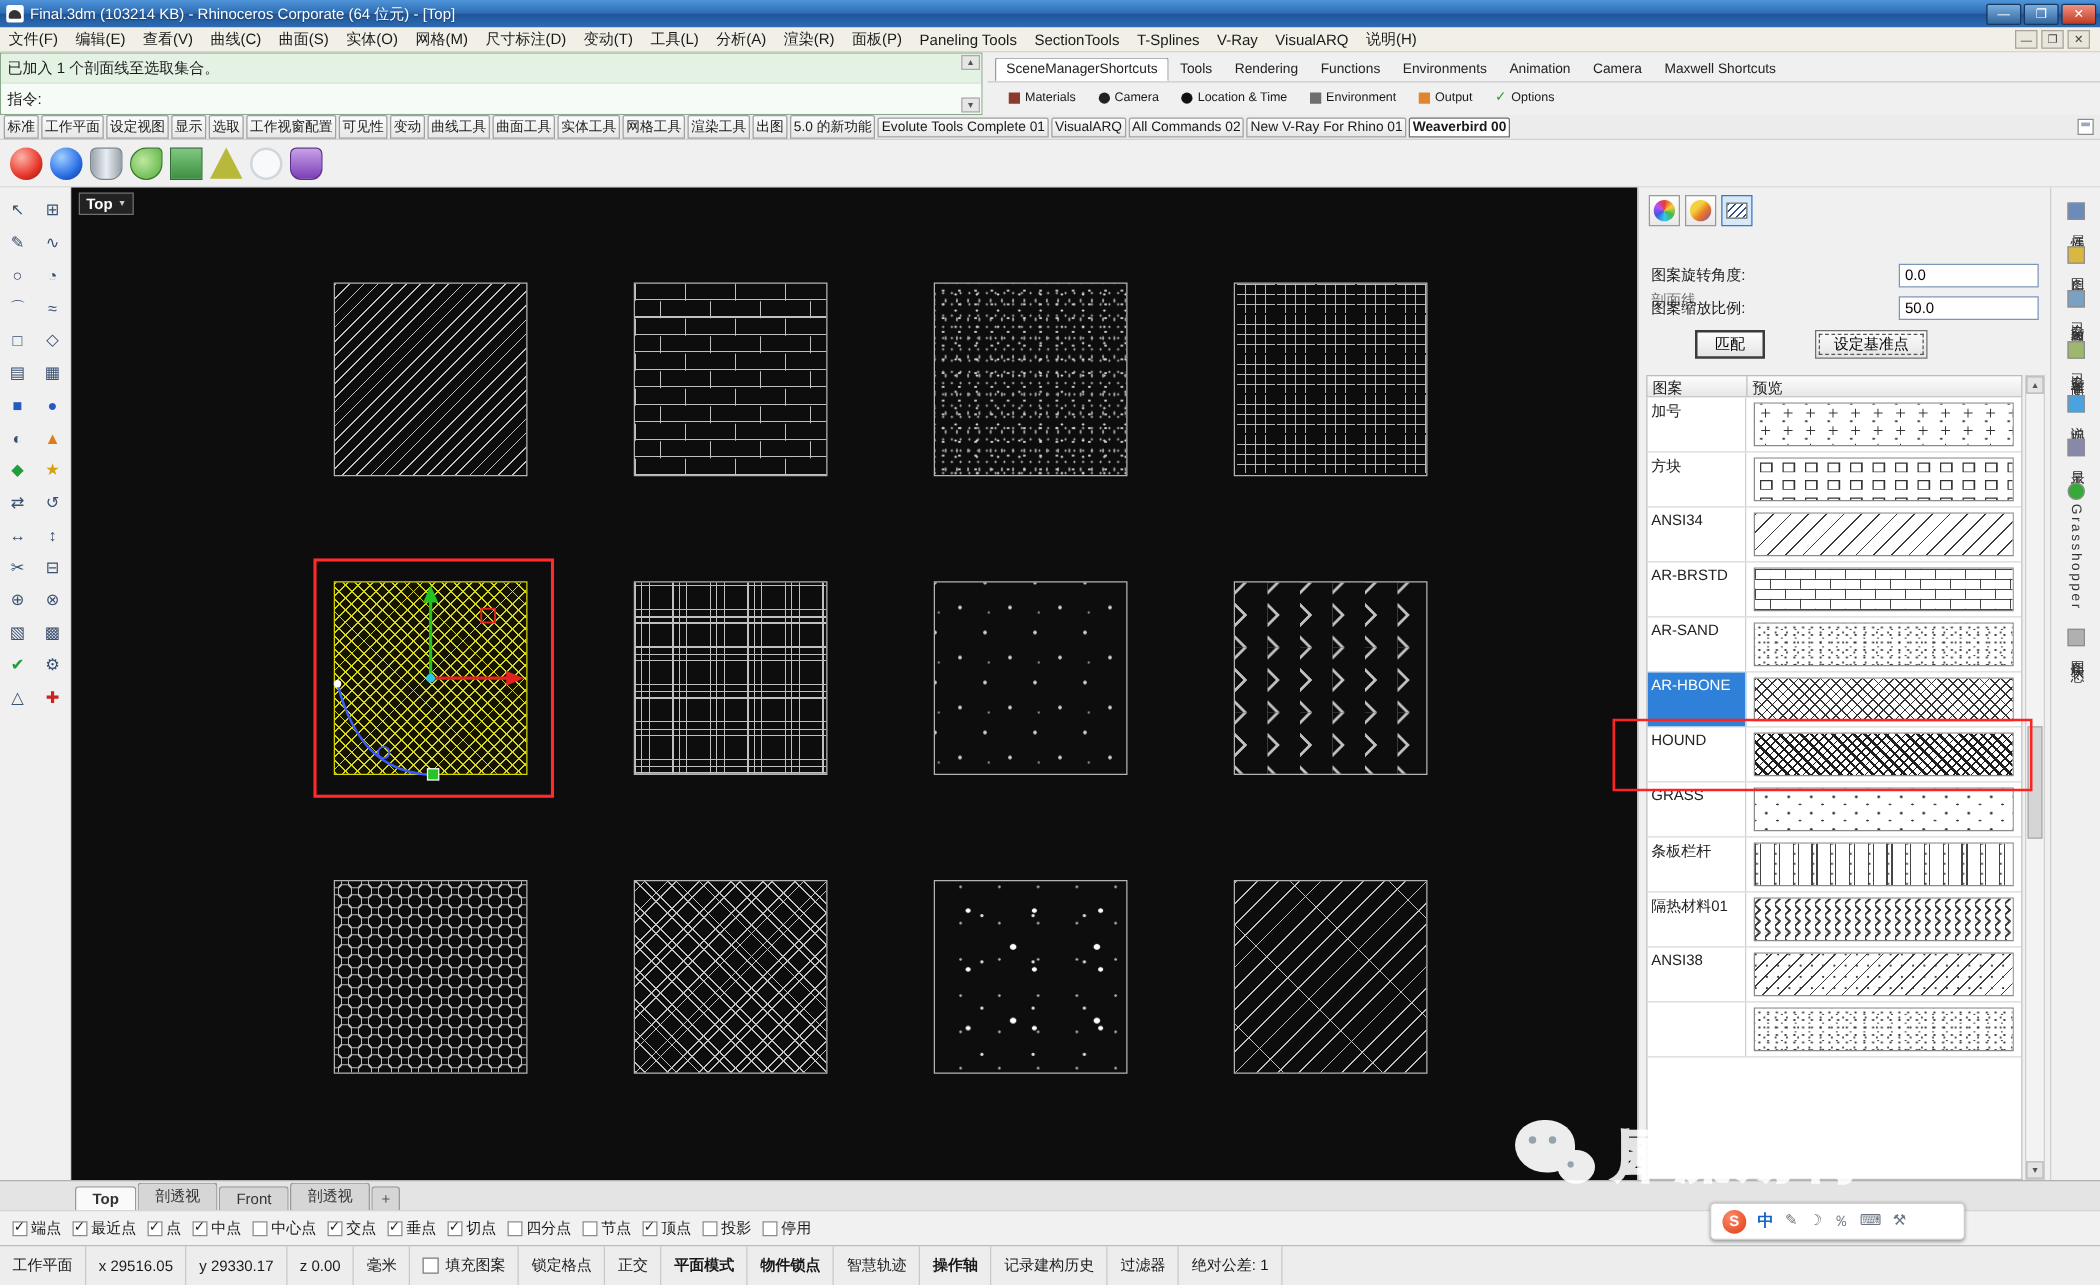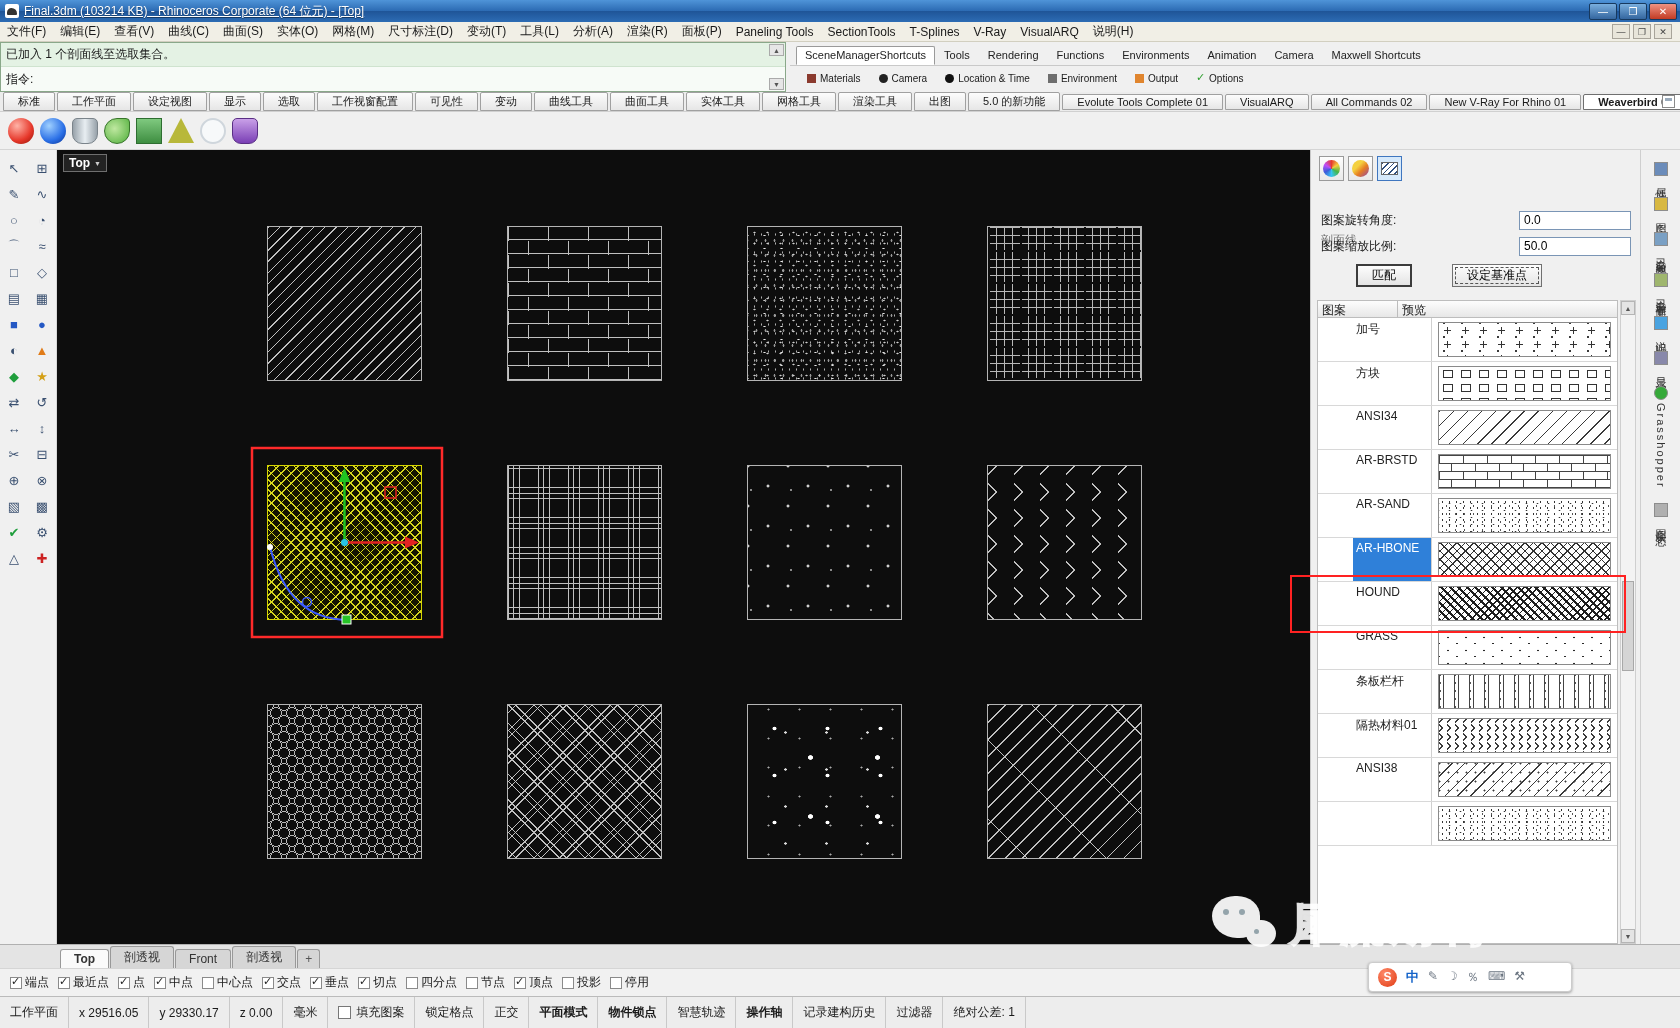--- a/index.html
+++ b/index.html
@@ -6,21 +6,21 @@
   html,body { width:1680px; height:1028px; }
   body { font-family:"Liberation Sans","DejaVu Sans",sans-serif; font-size:12px; color:#1a1a1a; }
   #app { position:relative; width:1680px; height:1028px; background:#f0f0f0; overflow:hidden; }
 
   
   .titlebar { position:absolute; left:0; top:0; width:100%; height:22px;
     background:linear-gradient(180deg,#4f94d8 0%,#2d6cb4 48%,#1f5598 52%,#2d6cb4 100%);
     display:flex; align-items:center; color:#fff; }
   .rhlogo { width:14px; height:14px; background:#fff; border-radius:2px; margin:0 5px; position:relative; }
   .rhlogo::after { content:""; position:absolute; left:2px; top:4px; width:10px; height:7px; background:#333; border-radius:5px 6px 1px 1px; }
-  .titletext { font-size:12px; text-shadow:0 1px 1px rgba(0,0,0,.4);text-decoration:underline; }
+  .titletext { font-size:12px; text-shadow:0 1px 1px rgba(0,0,0,.4); }
   .winbtns { margin-left:auto; display:flex; padding-right:3px; }
   .tbtn { width:28px; height:17px; margin-left:2px; border:1px solid #17395f; border-radius:2px;
     display:flex; align-items:center; justify-content:center; font-size:10px; color:#fff;
     background:linear-gradient(#79aede,#34669f); }
   .tbtn.close { background:linear-gradient(#ef9282,#c23b24); }
 
   
   .menubar { position:absolute; left:0; top:22px; width:100%; height:20px; background:#f1efe6;
     border-bottom:1px solid #d2cfc0; display:flex; align-items:center; }
   .mitem { padding:0 7px; height:100%; display:flex; align-items:center; cursor:default; }
@@ -47,21 +47,21 @@
   .ic-camera { background:#222; border-radius:50%; }
   .ic-location { background:#111; border-radius:50%; }
   .ic-environment { background:#6e6e6e; }
   .ic-output { background:#e0852e; }
   .ic-options { background:none; position:relative; }
   .ic-options::after { content:"✓"; color:#2d9e2d; font-size:11px; position:absolute; left:0; top:-3px; font-weight:bold; }
 
   
   .tabsrow { position:absolute; left:0; top:92px; width:100%; height:20px; background:#ececec;
     border-bottom:1px solid #d0d0d0; display:flex; align-items:center; padding-left:3px; }
-  .ttab { font-size:11px; padding:1px 14px; margin-right:2px; border:1px solid #a0a0a0;
+  .ttab { font-size:11px; padding:1px 2px; margin-right:2px; border:1px solid #a0a0a0;
     background:linear-gradient(#fcfcfc,#e6e6e6); white-space:nowrap; border-radius:2px 2px 0 0; }
   .ttab.active { background:#fff; border-color:#6f6f6f; font-weight:bold; }
   .cornericon { position:absolute; right:5px; top:3px; width:13px; height:13px; border:1px solid #8a8a8a; background:#fff; }
   .cornericon::after { content:""; display:block; margin:2px; height:3px; background:#9ab; }
 
   
   .iconrow { position:absolute; left:0; top:112px; width:100%; height:38px; background:#f0f0f0;
     border-bottom:1px solid #d5d5d5; display:flex; align-items:center; gap:6px; padding-left:8px; }
   .bigicon { width:26px; height:26px; }
   .sphere-red { background:radial-gradient(circle at 35% 30%,#ffb3a7,#e6372a 60%,#8c1407); border-radius:50%; }
@@ -174,21 +174,21 @@
   .pbtn { height:23px; font-size:12px; padding:0 14px; background:linear-gradient(#fdfdfd,#e4e4e4);
     border:1px solid #707070; font-family:"Liberation Sans","DejaVu Sans",sans-serif; }
   .pbtn.default { border:2px solid #3c3c3c; }
   .pbtn.focusdash { outline:1px dashed #555; outline-offset:-4px; }
   .listheader { position:absolute; left:6px; right:22px; top:150px; height:18px;
     background:linear-gradient(#fdfdfd,#e7e7e7); border:1px solid #bdbdbd; display:flex; font-size:12px; }
   .lh1 { width:80px; border-right:1px solid #bdbdbd; padding:1px 4px; }
   .lh2 { flex:1; padding:1px 4px; }
   .hlist { position:absolute; left:6px; right:22px; top:168px; bottom:0; background:#fff;
     border:1px solid #bdbdbd; border-top:none; overflow:hidden; }
-  .hrow { height:44px; display:flex; border-bottom:1px solid #d8d8d8;padding-left:35px; }
+  .hrow { height:44px; display:flex; border-bottom:1px solid #d8d8d8; }
   .hname { width:79px; border-right:1px solid #d0d0d0; font-size:12px; color:#222; padding:3px 3px; overflow:hidden; }
   .hrow.sel .hname { background:#2f80d9; color:#fff; }
   .hprev { flex:1; position:relative; margin:4px 6px; border:1px solid #8a8a8a; background:#fff; }
   .hpat { position:absolute; inset:0; background-color:#fff; }
 
   
   .pp-plus { background-image:
       conic-gradient(from 270deg at 1px 7px,#333 0deg 90deg,transparent 90deg 360deg),
       conic-gradient(from 270deg at 7px 1px,#333 0deg 90deg,transparent 90deg 360deg),
       radial-gradient(#333 0.8px,transparent 1.2px);

